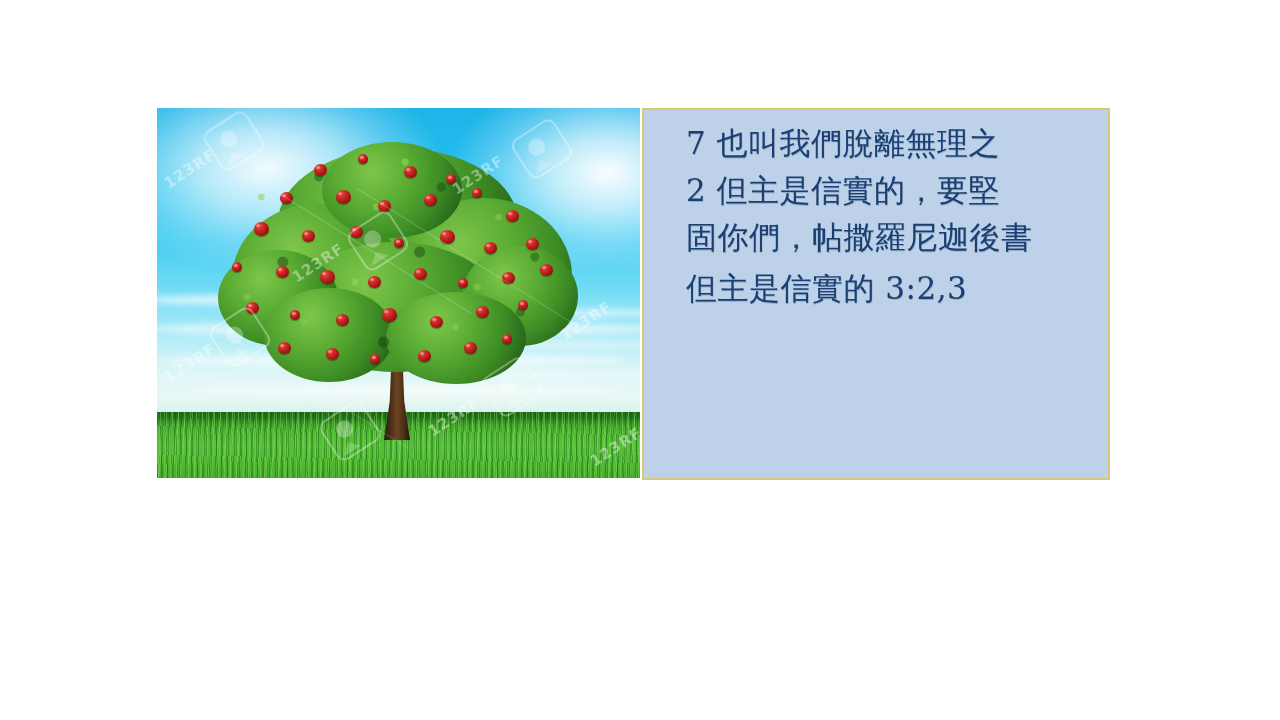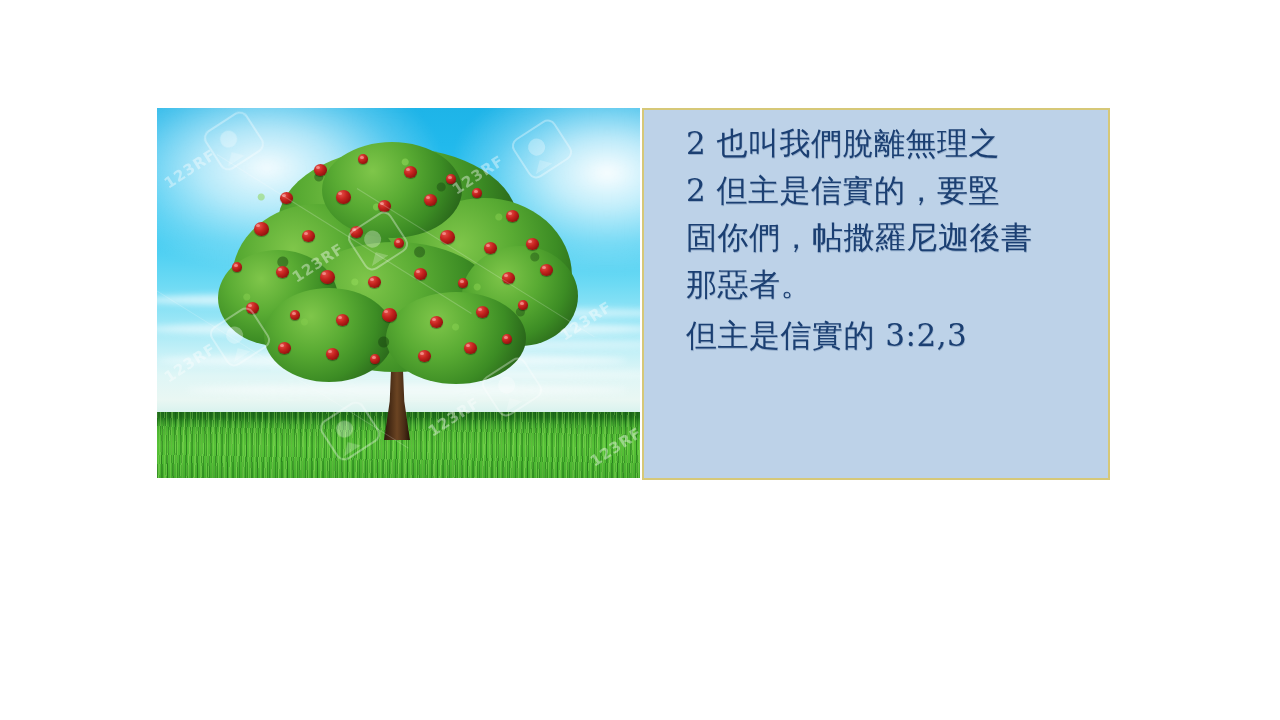--- a/index.html
+++ b/index.html
@@ -392,21 +392,20 @@
     <div class="wm-logo" style="left:330px; top:256px;"></div>
     <div class="wm-logo" style="left:168px; top:300px;"></div>
 
     <div class="wm-line" style="left:60px;  top:46px;  width:300px; transform:rotate(32deg);"></div>
     <div class="wm-line" style="left:200px; top:80px;  width:280px; transform:rotate(32deg);"></div>
     <div class="wm-line" style="left:-20px; top:170px; width:320px; transform:rotate(32deg);"></div>
   </div>
 
   <div class="text-panel">
     <div class="verse-block">
-      <div class="verse-line">2 也叫我們脫離無理之</div>
+      <div class="verse-line">7 也叫我們脫離無理之</div>
       <div class="verse-line">2 但主是信實的，要堅</div>
       <div class="verse-line">固你們，帖撒羅尼迦後書</div>
-      <div class="verse-line">那惡者。</div>
       <div class="verse-line ref">但主是信實的 3:2,3</div>
     </div>
   </div>
 
 </div>
 
 </body></html>

